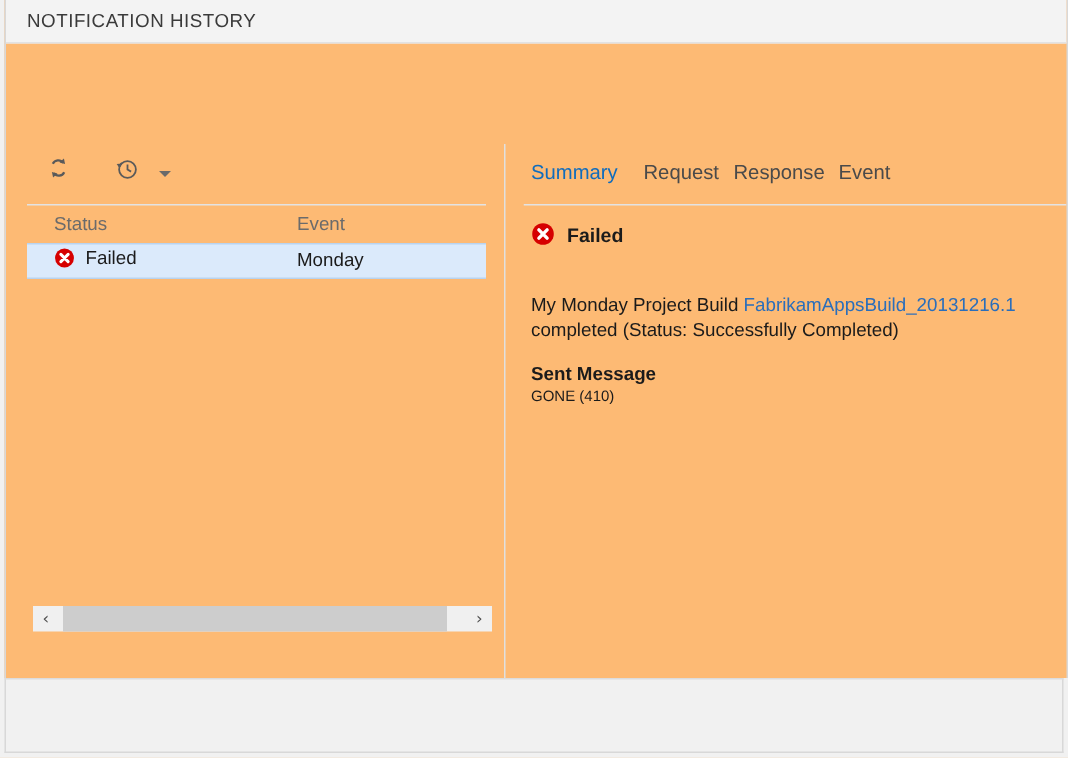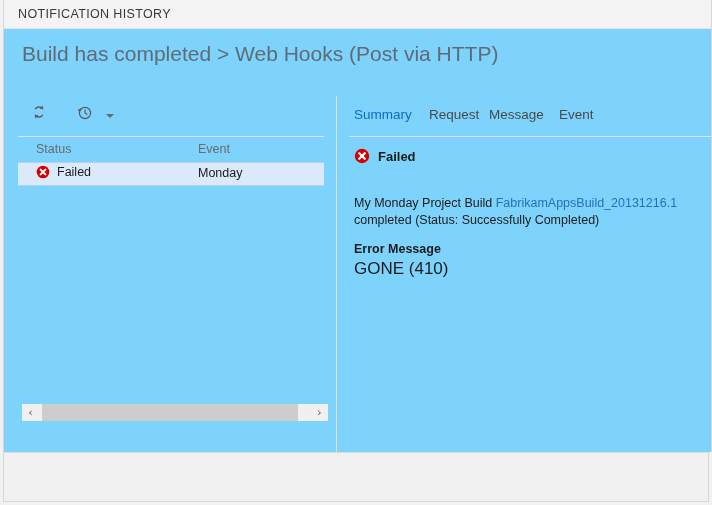--- a/index.html
+++ b/index.html
@@ -25,21 +25,21 @@
     box-sizing: border-box;
   }
 
   
   .window {
     position: absolute;
     left: 3px;
     top: 0;
     width: 709px;
     height: 452px;
-    background: #7dd3fc;
+    background: #fdba74;
     border-left: 1px solid #d8d8d8;
     border-right: 1px solid #d8d8d8;
     box-sizing: border-box;
   }
 
   .titlebar {
     position: absolute;
     left: 0;
     top: 0;
     right: 0;
@@ -317,21 +317,21 @@
     top: 104px;
     font-size: 12.5px;
     font-weight: bold;
     color: #1b1b1b;
     white-space: nowrap;
   }
   .detail-errmsg {
     position: absolute;
     left: 5px;
     top: 121px;
-    font-size: 17px;
+    font-size: 10px;
     color: #1b1b1b;
     white-space: nowrap;
   }
 
   
   .backdrop {
     position: absolute;
     left: 3px;
     top: 452px;
     width: 706px;
@@ -346,21 +346,20 @@
 <body>
 
 <div id="app">
 
   <div class="window">
 
     <div class="titlebar">
       <div class="titlebar-text">NOTIFICATION HISTORY</div>
     </div>
 
-    <div class="page-title">Build has completed &gt; Web Hooks (Post via HTTP)</div>
 
     <div class="pane-left">
 
       <div class="toolbar">
 
         <div class="tb-btn tb-refresh">
           <span>
             <svg width="16" height="16" viewBox="0 0 16 16" aria-hidden="true">
               <g fill="none" stroke="#5a5a5a" stroke-width="1.5">
                 <path d="M4.2 5.2 A4 4 0 0 1 11.1 4.6"></path>
@@ -415,42 +414,42 @@
 
     </div>
 
     <div class="divider"></div>
 
     <div class="pane-right">
 
       <div class="tabs">
         <div class="tab active" style="left:5px">Summary</div>
         <div class="tab" style="left:80px">Request</div>
-        <div class="tab" style="left:140px">Message</div>
+        <div class="tab" style="left:140px">Response</div>
         <div class="tab" style="left:210px">Event</div>
       </div>
 
       <div class="detail">
 
         <div class="detail-status">
           <span class="err-ico">
             <svg width="16" height="16" viewBox="0 0 14 14" aria-hidden="true">
               <circle cx="7" cy="7" r="6.3" fill="#d60000"></circle>
               <path d="M4.6 4.6 L9.4 9.4 M9.4 4.6 L4.6 9.4" stroke="#ffffff" stroke-width="2" stroke-linecap="round"></path>
             </svg>
           </span>
           <span class="detail-status-text">Failed</span>
         </div>
 
 
         <div class="detail-body">
           <span>My Monday Project Build </span><a href="#">FabrikamAppsBuild_20131216.1</a><span> completed (Status: Successfully Completed)</span>
         </div>
 
-        <div class="detail-errhead">Error Message</div>
+        <div class="detail-errhead">Sent Message</div>
         <div class="detail-errmsg">GONE (410)</div>
 
       </div>
     </div>
 
   </div>
 
   <div class="backdrop"></div>
 
 </div>

